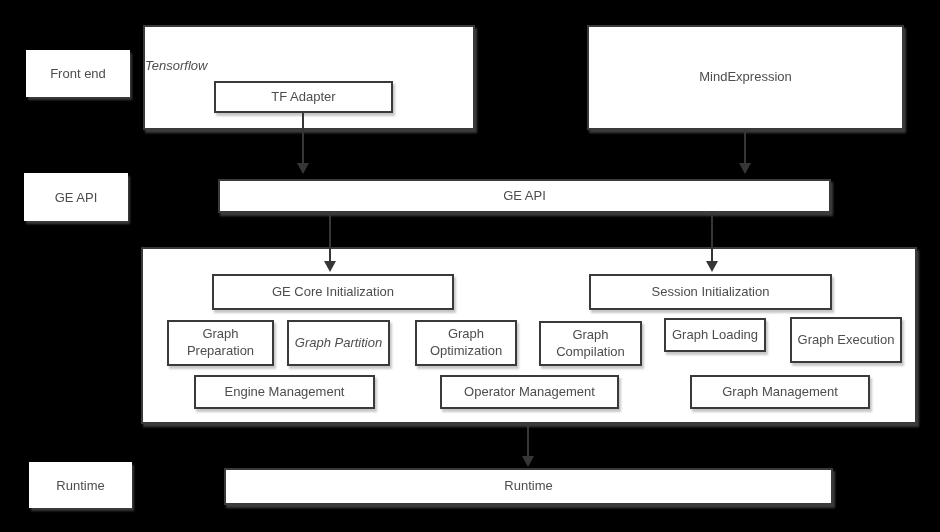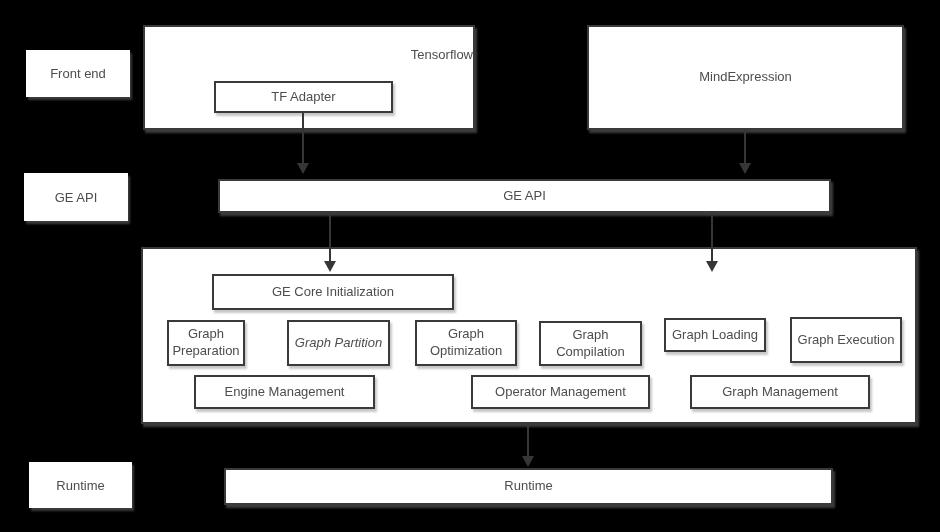--- a/index.html
+++ b/index.html
@@ -35,39 +35,39 @@
     text-align: center;
     box-shadow: 2px 3px 2px rgba(130,130,130,0.45);
   }
   
   #lbl-front-end { left: 26px;  top: 50px;  width: 104px; height: 47px; }
   #lbl-ge-api    { left: 24px;  top: 173px; width: 104px; height: 48px; }
   #lbl-ge-core   { left: 24px;  top: 322px; width: 104px; height: 48px; }
   #lbl-runtime   { left: 29px;  top: 462px; width: 103px; height: 46px; }
   
   #box-tensorflow { left: 143px; top: 25px; width: 332px; height: 105px; align-items: flex-start; }
-  #box-tensorflow .box-title { position: absolute; top: 20px; left: 0; width: 100%; text-align: right; }
+  #box-tensorflow .box-title { position: absolute; top: 31px; left: 0; width: 100%; text-align: left; font-style: italic; }
   #box-tf-adapter { left: 214px; top: 81px; width: 179px; height: 32px; }
   #box-mindexpression { left: 587px; top: 25px; width: 317px; height: 105px; }
   
   #box-ge-api-bar { left: 218px; top: 179px; width: 613px; height: 34px; }
   
   #box-ge-core { left: 141px; top: 247px; width: 776px; height: 177px; background: #ffffff;
                  border: 2px solid #3a3a3a; position: absolute; box-sizing: border-box;
                  box-shadow: 2px 3px 2px rgba(130,130,130,0.45); }
   #box-ge-core-init  { left: 212px; top: 274px; width: 242px; height: 36px; text-align: center; }
   #box-session-init  { left: 589px; top: 274px; width: 243px; height: 36px; }
-  #box-mod-0 { left: 167px; top: 320px; width: 78px; height: 46px; align-items: center; }
+  #box-mod-0 { left: 167px; top: 320px; width: 107px; height: 46px; align-items: center; }
   #box-mod-1 { left: 287px; top: 320px; width: 103px; height: 46px; font-style: italic; }
   #box-mod-2 { left: 415px; top: 320px; width: 102px; height: 46px; }
   #box-mod-3 { left: 539px; top: 321px; width: 103px; height: 45px; }
   #box-mod-4 { left: 664px; top: 318px; width: 102px; height: 34px; }
   #box-mod-5 { left: 790px; top: 317px; width: 112px; height: 46px; }
   #box-mgmt-0 { left: 194px; top: 375px; width: 181px; height: 34px; }
-  #box-mgmt-1 { left: 440px; top: 375px; width: 179px; height: 34px; margin-left: 31px; }
+  #box-mgmt-1 { left: 440px; top: 375px; width: 179px; height: 34px; }
   #box-mgmt-2 { left: 690px; top: 375px; width: 180px; height: 34px; }
   
   #box-runtime-bar { left: 224px; top: 468px; width: 609px; height: 37px; }
   
   .arrow { position: absolute; }
   .arrow .shaft {
     position: absolute;
     left: -1px; top: 0;
     width: 2px;
     background: #363636;
@@ -113,20 +113,23 @@
 
   <div class="box" id="box-ge-api-bar">
     <span>GE API</span>
   </div>
 
   <div id="box-ge-core"></div>
 
   <div class="box" id="box-ge-core-init">
     <span>GE Core Initialization</span>
   </div>
+  <div class="box" id="box-session-init">
+    <span>Session Initialization</span>
+  </div>
 
   <div class="box" id="box-mod-0">
     <span>Graph Preparation</span>
   </div>
   <div class="box" id="box-mod-1">
     <span>Graph Partition</span>
   </div>
   <div class="box" id="box-mod-2">
     <span>Graph Optimization</span>
   </div>

